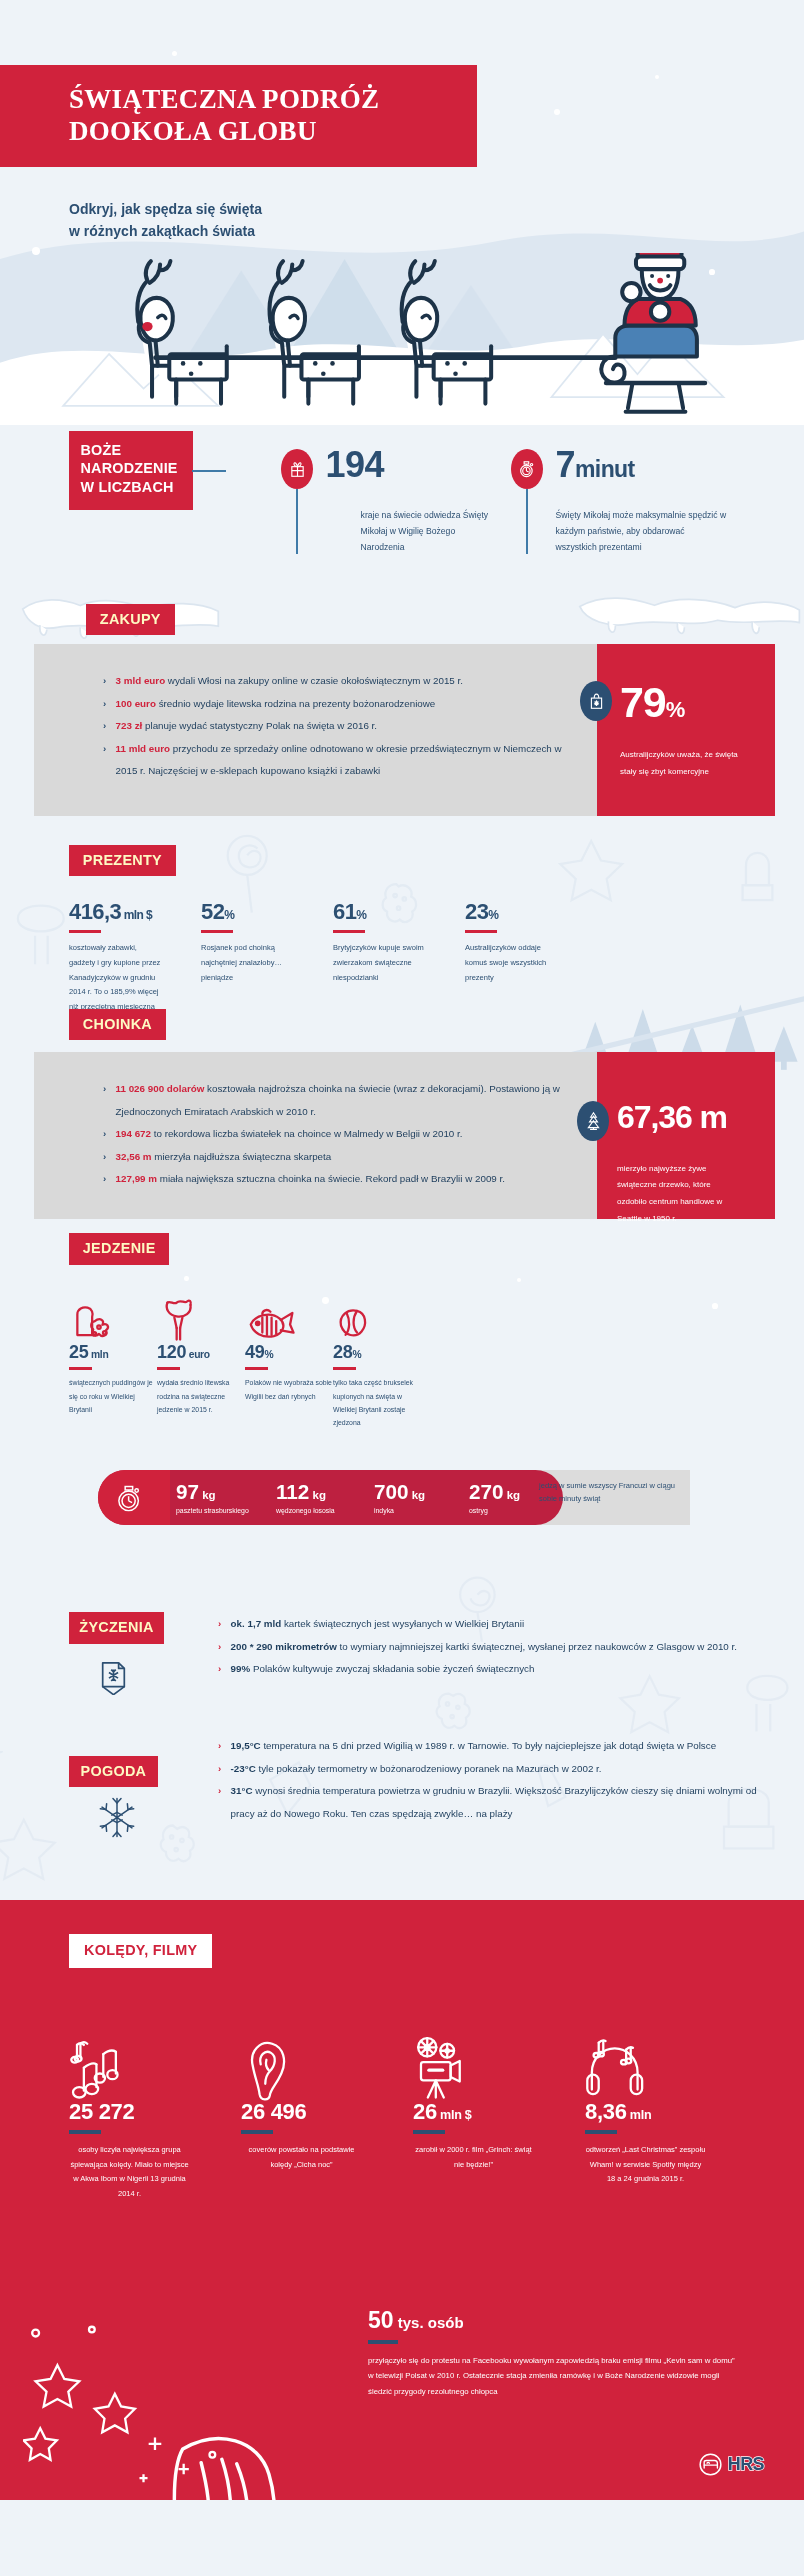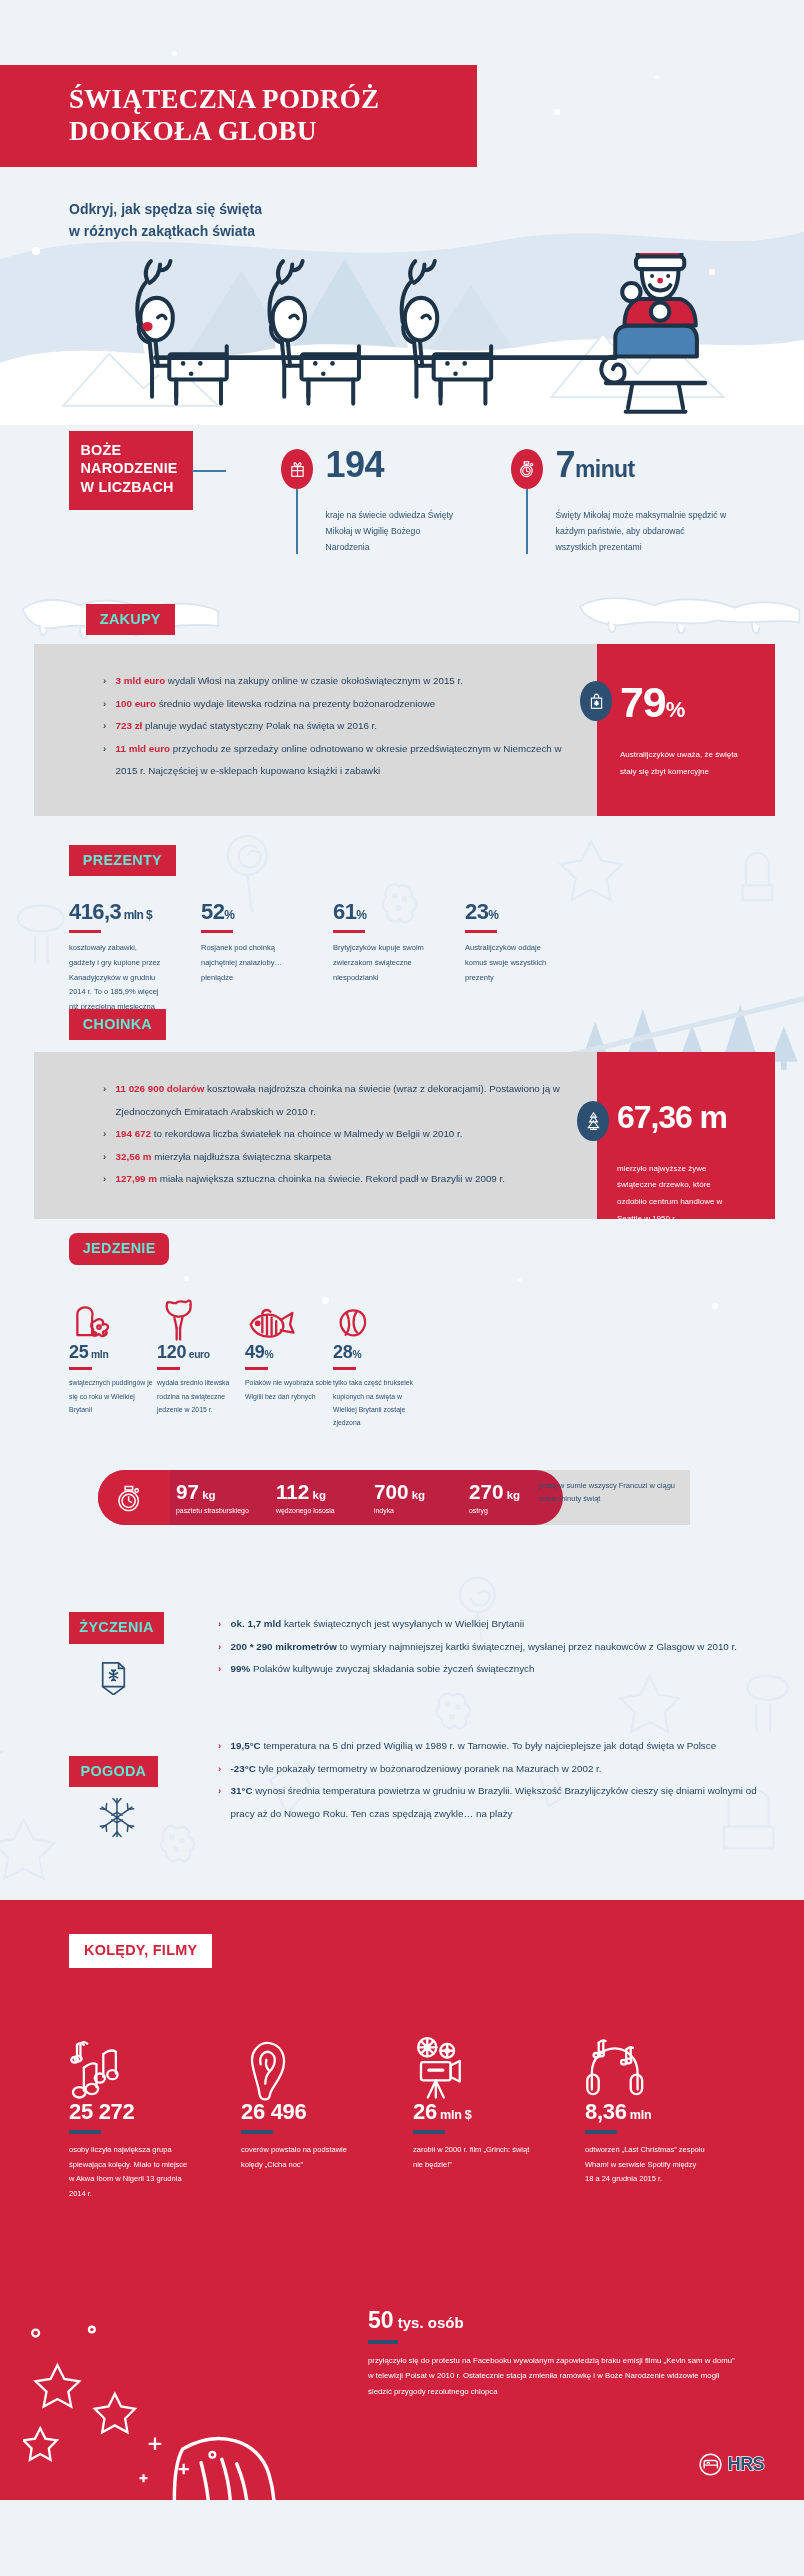--- a/index.html
+++ b/index.html
@@ -51,21 +51,21 @@
     left: 69px; top: 198px;
     color: #2c4f72;
     font-size: 14px; font-weight: 700; line-height: 1.6;
   }
   .sleigh-wrap { position: absolute; left: 121px; top: 253px; width: 592px; height: 161px; }
 
   
   .tag {
     display: inline-block;
     background: #d0223c;
-    color: #5eead4;
+    color: #fef9c3;
     font-weight: 800;
     text-transform: uppercase;
     letter-spacing: 0.3px;
     font-size: 14.4px;
     padding: 8px 13.8px 7.5px 13.8px;
     line-height: 1.1;
   }
   .tag.white { background: #ffffff; color: #d0223c; }
 
   
@@ -150,21 +150,21 @@
   .s-pogoda { position: relative; height: 149px; background: #eef3f8; }
 
   
   .s-koledy { position: relative; min-height: 600px; background: #d0223c; overflow: hidden; }
   .kq { position: absolute; left: 69px; top: 126px; display: flex; }
   .kcell { width: 172px; }
   .kico { height: 75px; display: flex; align-items: flex-end; }
   .knum { font-size: 22px; font-weight: 800; color: #ffffff; line-height: 1; letter-spacing: -0.3px; }
   .knum .small { font-size: 12.6px; }
   .krule { width: 32px; height: 4px; background: #2c4f72; margin: 6.9px 0 9.2px 0; }
-  .kdesc { font-size: 7.5px; line-height: 1.95; color: #ffffff; }
+  .kdesc { font-size: 7.5px; line-height: 1.95; color: #ffffff; text-align: center; }
 
   .final { position: absolute; left: 368px; top: 409px; width: 368px; }
   .final-num { font-size: 23px; font-weight: 800; color: #fff; line-height: 1; }
   .final-num .small { font-size: 15px; }
   .final-rule { width: 30px; height: 4px; background: #2c4f72; margin: 8px 0 9.2px 0; }
   .final-desc { font-size: 7.8px; line-height: 1.95; color: #fff; }
 
   .logo { position: absolute; right: 40px; bottom: 24px; display: flex; align-items: center; gap: 5.7px; }
   .logo-text { font-size: 18px; font-weight: 800; color: #2c4f72; -webkit-text-stroke: 1.4px #ffffff; paint-order: stroke fill; letter-spacing: -0.6px; }
 
@@ -289,21 +289,21 @@
             <svg width="15" height="17" viewBox="0 0 26 30" fill="none" stroke="#fff" stroke-width="2">
               <rect x="3" y="10" width="20" height="17"></rect>
               <path d="M13,10 L13,27 M3,17 L23,17"></path>
               <path d="M13,10 C9,10 6,7 7,4 C8,2 11,3 13,10 C15,3 18,2 19,4 C20,7 17,10 13,10 Z"></path>
             </svg>
           </div>
           <div class="pin-stem" style="height:65px;"></div>
         </div>
         <div>
           <div class="bignum">194</div>
-          <div class="pin-desc" style="width:138px;margin-top:26.4px;">kraje na świecie odwiedza Święty Mikołaj w Wigilię Bożego Narodzenia</div>
+          <div class="pin-desc" style="width:138px;margin-top:26.4px;margin-left:35px;">kraje na świecie odwiedza Święty Mikołaj w Wigilię Bożego Narodzenia</div>
         </div>
       </div>
     </div>
 
     <div class="stat-pin" style="left:511px;top:24px;">
       <div style="display:flex;align-items:flex-start;gap:12.6px;">
         <div>
           <div class="pin-circle">
             <svg width="16" height="18.4" viewBox="0 0 28 32" fill="none" stroke="#fff" stroke-width="2">
               <circle cx="13" cy="19" r="10"></circle>
@@ -442,21 +442,21 @@
         </svg>
       </div>
       <div>
         <div class="sidestat-num" style="font-size:32px;"><span>67,36</span><span> m</span></div>
         <div class="sidestat-desc" style="width:124px;margin-top:27.6px;">mierzyło najwyższe żywe świąteczne drzewko, które ozdobiło centrum handlowe w Seattle w 1950 r.</div>
       </div>
     </div>
   </section>
 
   <section class="s-jedzenie">
-    <div class="tag" style="position:absolute;left:69px;top:10.3px;border-radius:8px;">JEDZENIE</div>
+    <div class="tag" style="position:absolute;left:69px;top:10.3px;">JEDZENIE</div>
 
     <div class="snow" style="left:184px;top:53px;width:4.6px;height:4.6px;"></div>
     <div class="snow" style="left:322px;top:74px;width:6.9px;height:6.9px;"></div>
     <div class="snow" style="left:517px;top:55px;width:4px;height:4px;"></div>
     <div class="snow" style="left:712px;top:80px;width:5.7px;height:5.7px;"></div>
 
     <div class="food-row">
 
       <div class="food-cell">
         <div class="food-ico">

